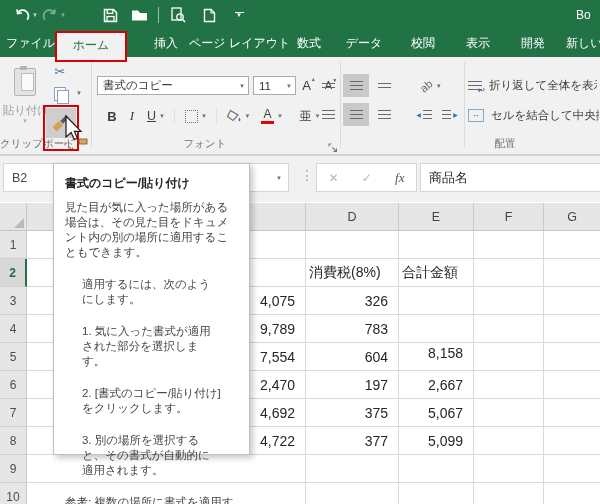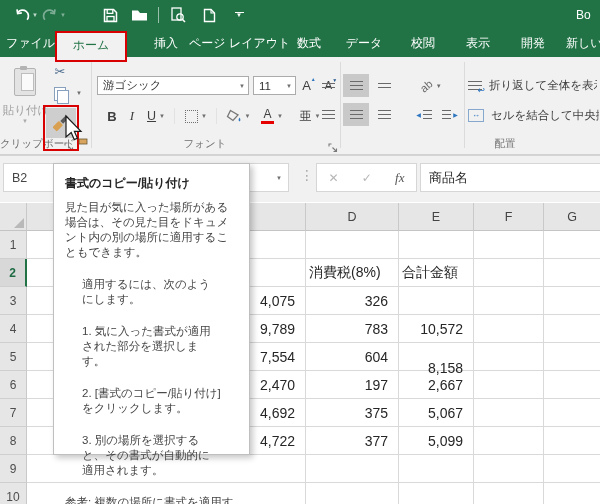--- a/index.html
+++ b/index.html
@@ -178,21 +178,21 @@
   <div class="abs redbox" style="left:43px;top:105px;width:36px;height:46px"></div>
   <div class="grouplabel" style="left:0px;top:137px;width:64px">クリップボード</div>
   <div class="abs" style="left:64px;top:138px">
     <svg width="10" height="10" viewBox="0 0 10 10">
         <path d="M1 3.5 V1 h2.5 M4.5 4.5 l3.5 3.5 M8.5 5.5 v3 h-3" fill="none" stroke="#7a7a7a" stroke-width="1.1"></path>
       </svg>
   </div>
   <div class="vsep" style="left:91px;top:62px;height:86px"></div>
 
   <div class="rsel" style="left:97px;top:76px;width:152px;height:19px">
-    <span class="clip">游ゴシック</span>
+    <span class="clip">書式のコピー</span>
     <span class="dd">▼</span>
   </div>
   <div class="rsel" style="left:253px;top:76px;width:43px;height:19px">
     <span>11</span>
     <span class="dd">▼</span>
   </div>
   <div class="rbtn" style="left:299px;top:75px;width:20px;height:20px">
     <span style="font-size:13px;position:relative">A</span>
     <span class="tri" style="position:relative;top:-6px">▲</span>
   </div>
@@ -323,25 +323,24 @@
   <div class="vline" style="left:543px"></div>
 
   <div class="gc txt" style="left:305px;top:259px;width:93px">消費税(8%)</div>
   <div class="gc txt" style="left:398px;top:259px;width:75px">合計金額</div>
 
   <div class="gc num" style="left:27px;top:287px;width:273px">4,075</div>
   <div class="gc num" style="left:305px;top:287px;width:88px">326</div>
 
   <div class="gc num" style="left:27px;top:315px;width:273px">9,789</div>
   <div class="gc num" style="left:305px;top:315px;width:88px">783</div>
-  <div class="gc num" style="left:398px;top:315px;width:70px">10,572</div>
 
   <div class="gc num" style="left:27px;top:343px;width:273px">7,554</div>
   <div class="gc num" style="left:305px;top:343px;width:88px">604</div>
-  <div class="gc num" style="left:398px;top:354px;width:70px">8,158</div>
+  <div class="gc num" style="left:398px;top:339px;width:70px">8,158</div>
 
   <div class="gc num" style="left:27px;top:371px;width:273px">2,470</div>
   <div class="gc num" style="left:305px;top:371px;width:88px">197</div>
   <div class="gc num" style="left:398px;top:371px;width:70px">2,667</div>
 
   <div class="gc num" style="left:27px;top:399px;width:273px">4,692</div>
   <div class="gc num" style="left:305px;top:399px;width:88px">375</div>
   <div class="gc num" style="left:398px;top:399px;width:70px">5,067</div>
 
   <div class="gc num" style="left:27px;top:427px;width:273px">4,722</div>

